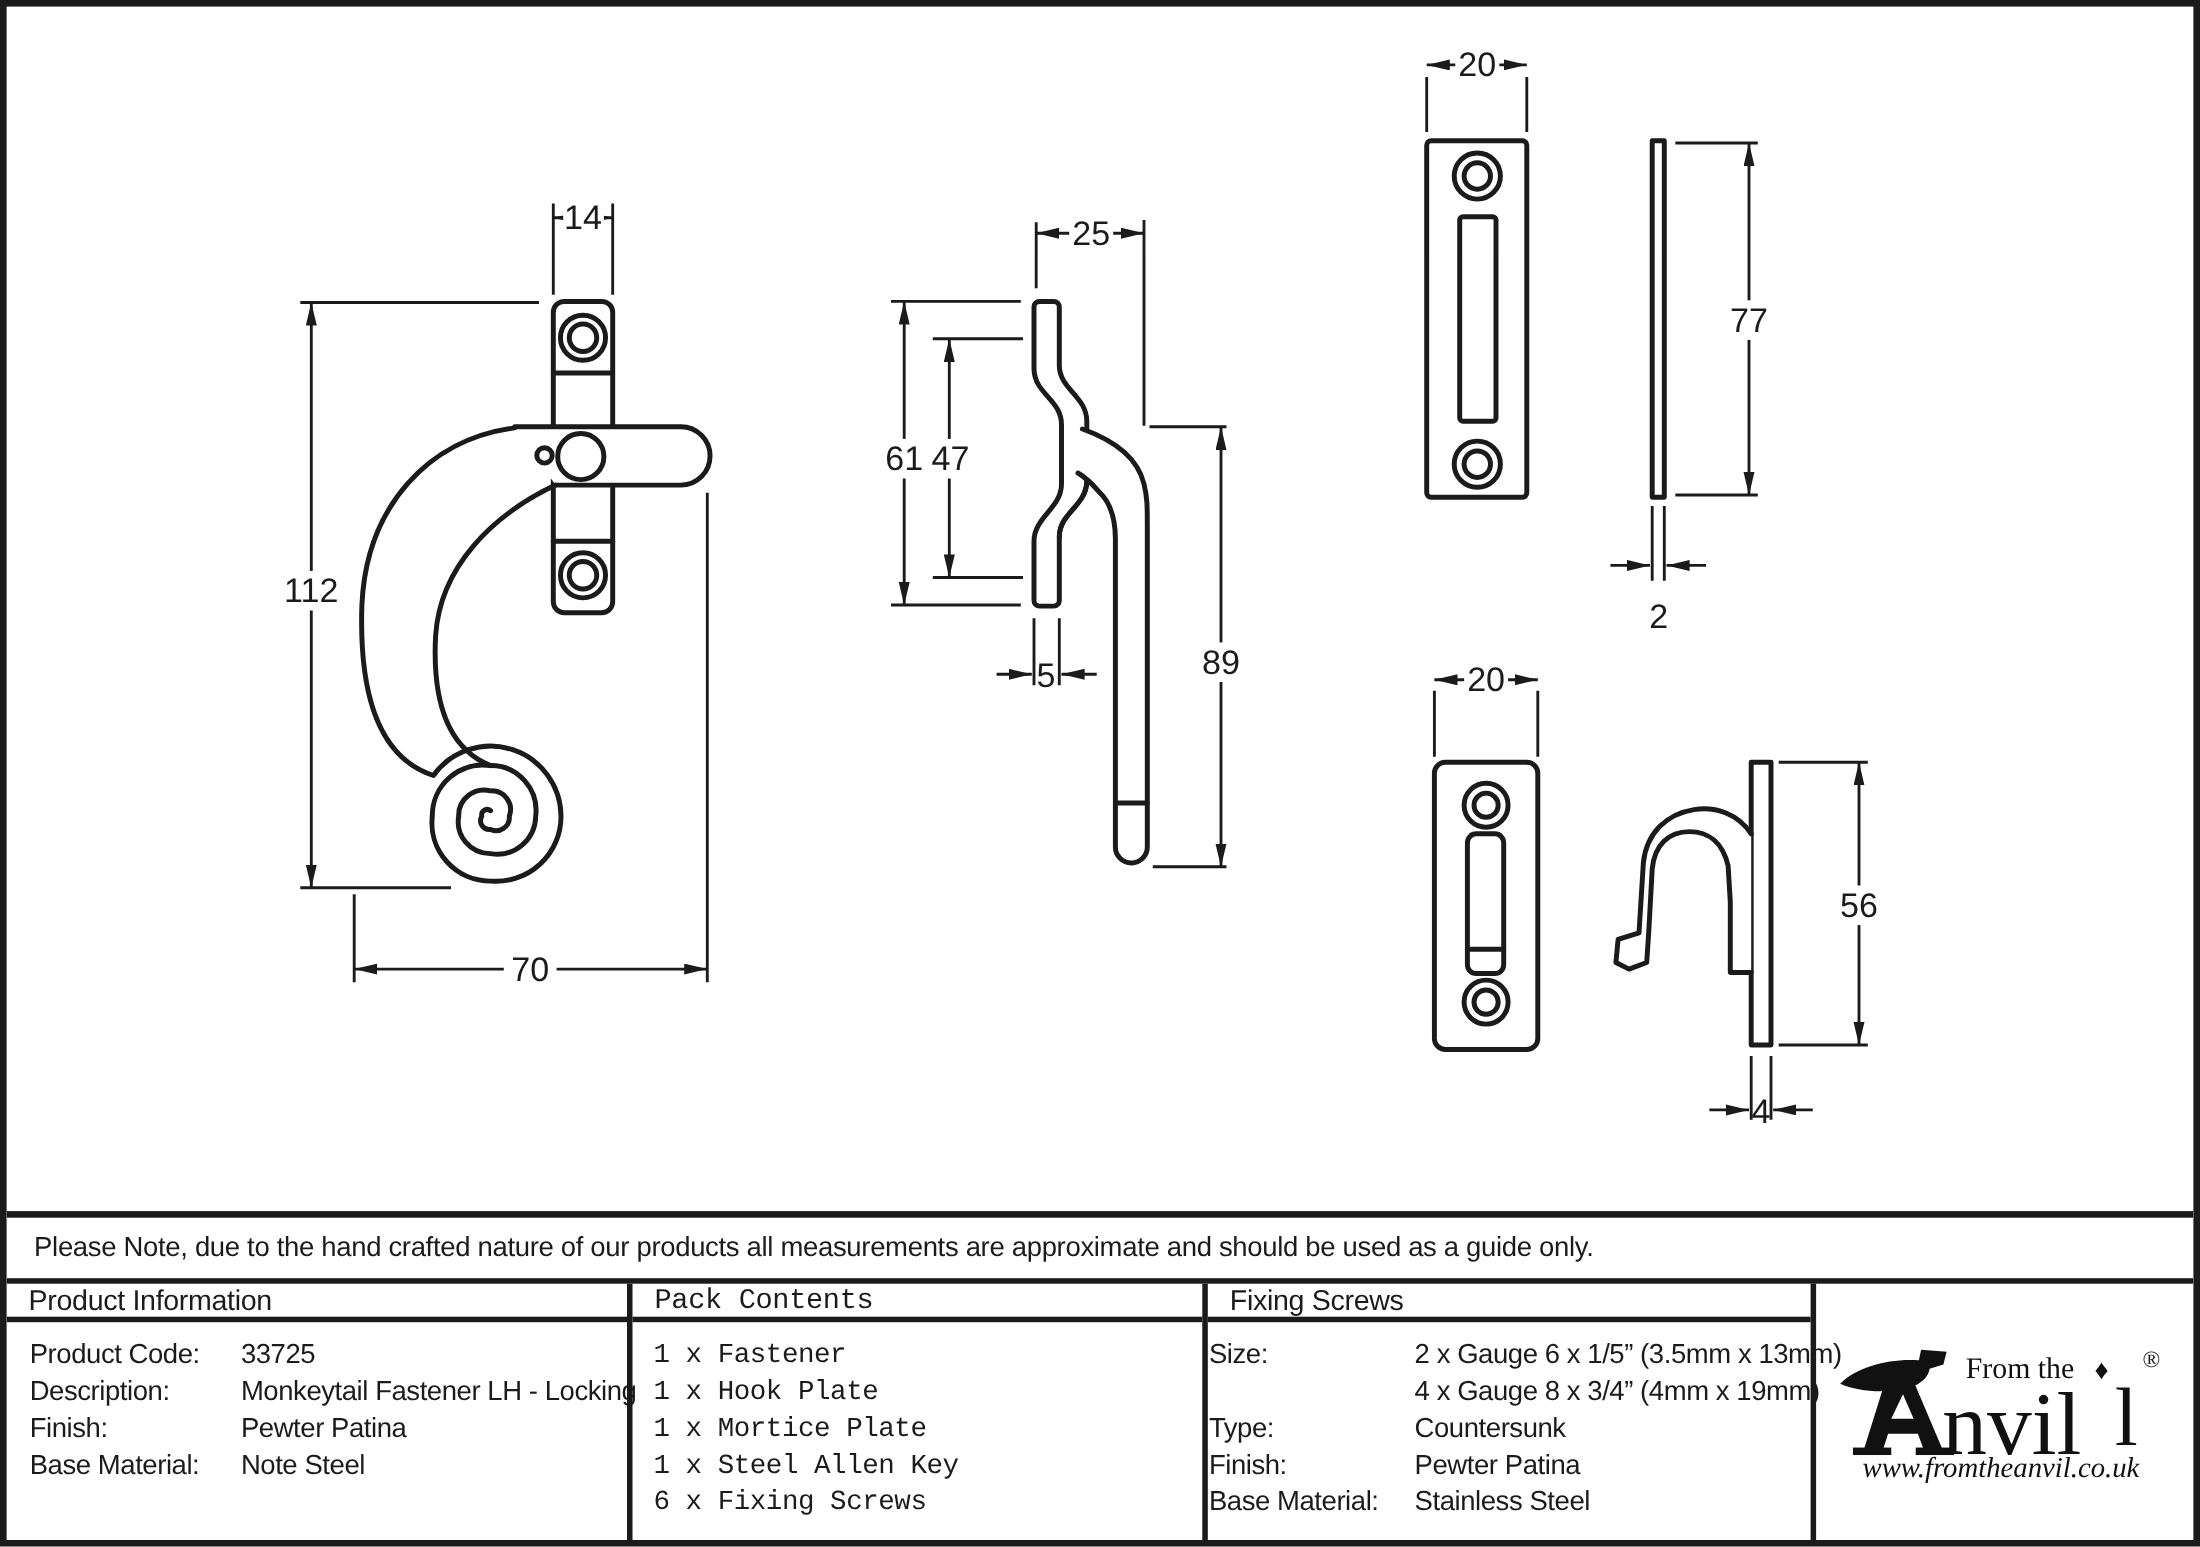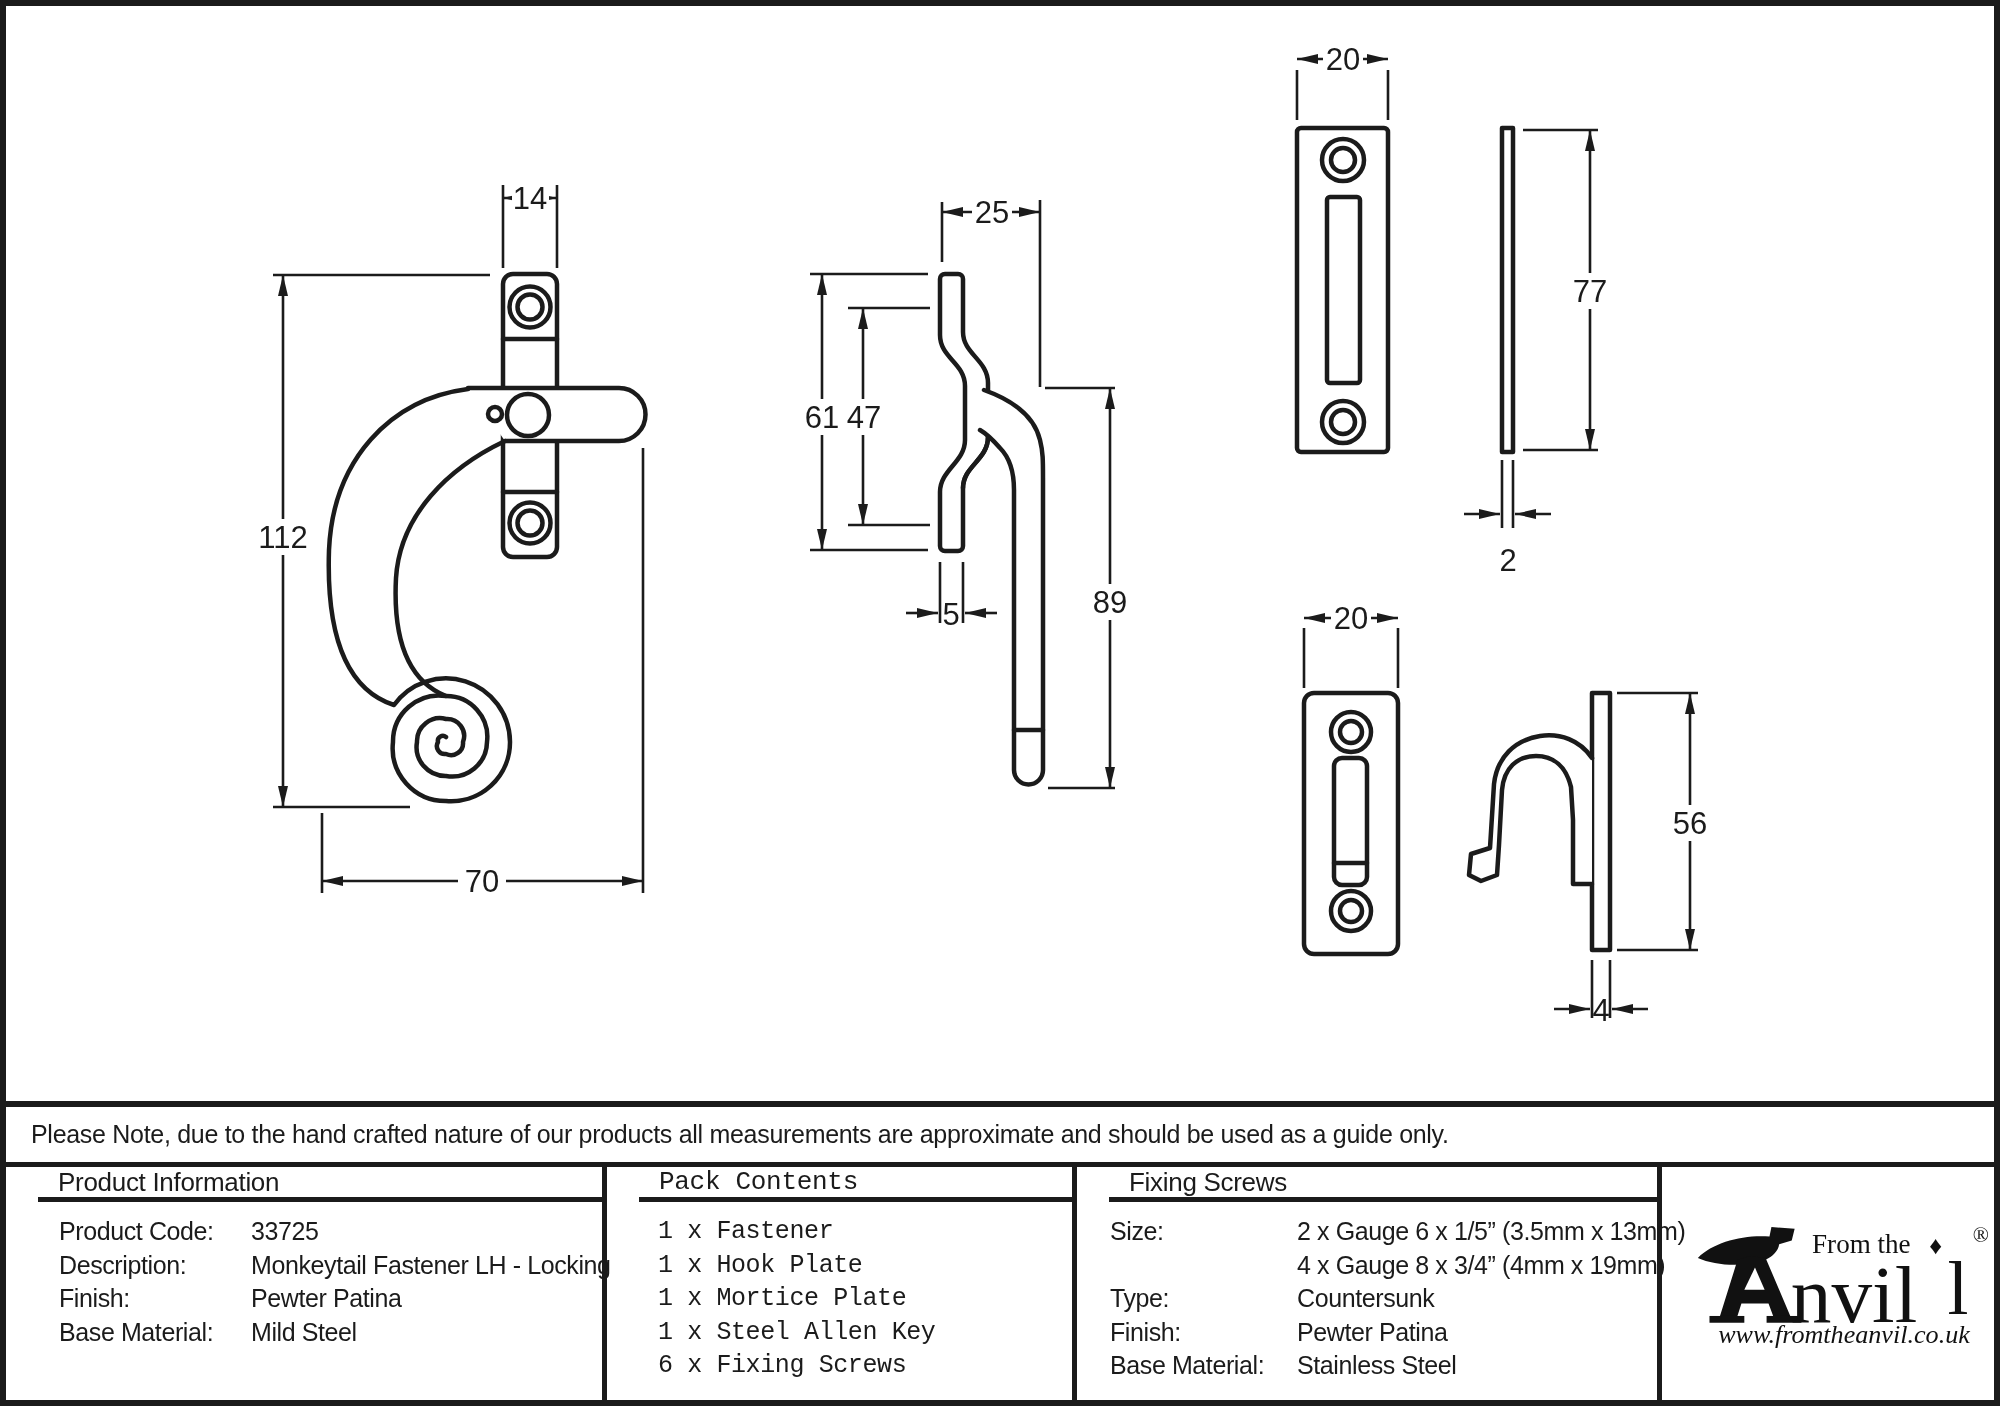--- a/index.html
+++ b/index.html
@@ -21,21 +21,21 @@
   .dimline{stroke:#1b1b1b;stroke-width:2.6;fill:none;}
   .tbg{fill:#fff;}
   .dt{font-family:"Liberation Sans",sans-serif;font-size:31px;fill:#1b1b1b;text-anchor:middle;dominant-baseline:central;}
   
   .note-row{
     border-top:6px solid #1b1b1b;border-bottom:5px solid #1b1b1b;
     height:66px;display:flex;align-items:center;padding-left:25px;box-sizing:border-box;
     font-size:25px;letter-spacing:-0.3px;
   }
   .spec-table{display:flex;height:235px;}
-  .spec-col{box-sizing:border-box;margin-left:32px;}
+  .spec-col{box-sizing:border-box;}
   .col-borderr{border-right:5px solid #1b1b1b;}
   .c1{width:569px;}
   .c2{width:523px;font-family:Liberation Mono, monospace;}
   .c3{width:553px;}
   .c4{width:336px;display:flex;align-items:center;justify-content:center;}
   .col-header{
     height:35px;border-bottom:5px solid #1b1b1b;display:flex;align-items:center;
     padding-left:20px;box-sizing:border-box;font-size:26px;letter-spacing:-0.3px;
   }
   .col-body{padding:13px 0 0 0;font-size:25px;letter-spacing:-0.4px;}
@@ -236,21 +236,21 @@
         <div class="kv">
             <span class="k">Description:</span>
             <span class="v">Monkeytail Fastener LH - Locking</span>
           </div>
         <div class="kv">
             <span class="k">Finish:</span>
             <span class="v">Pewter Patina</span>
           </div>
         <div class="kv">
             <span class="k">Base Material:</span>
-            <span class="v">Mild Steel</span>
+            <span class="v">Note Steel</span>
           </div>
       </div>
     </div>
 
     <div class="spec-col c2 col-borderr">
       <div class="col-header">Pack Contents</div>
       <div class="col-body">
         <div class="list-item">1 x Fastener</div>
         <div class="list-item">1 x Hook Plate</div>
         <div class="list-item">1 x Mortice Plate</div>

